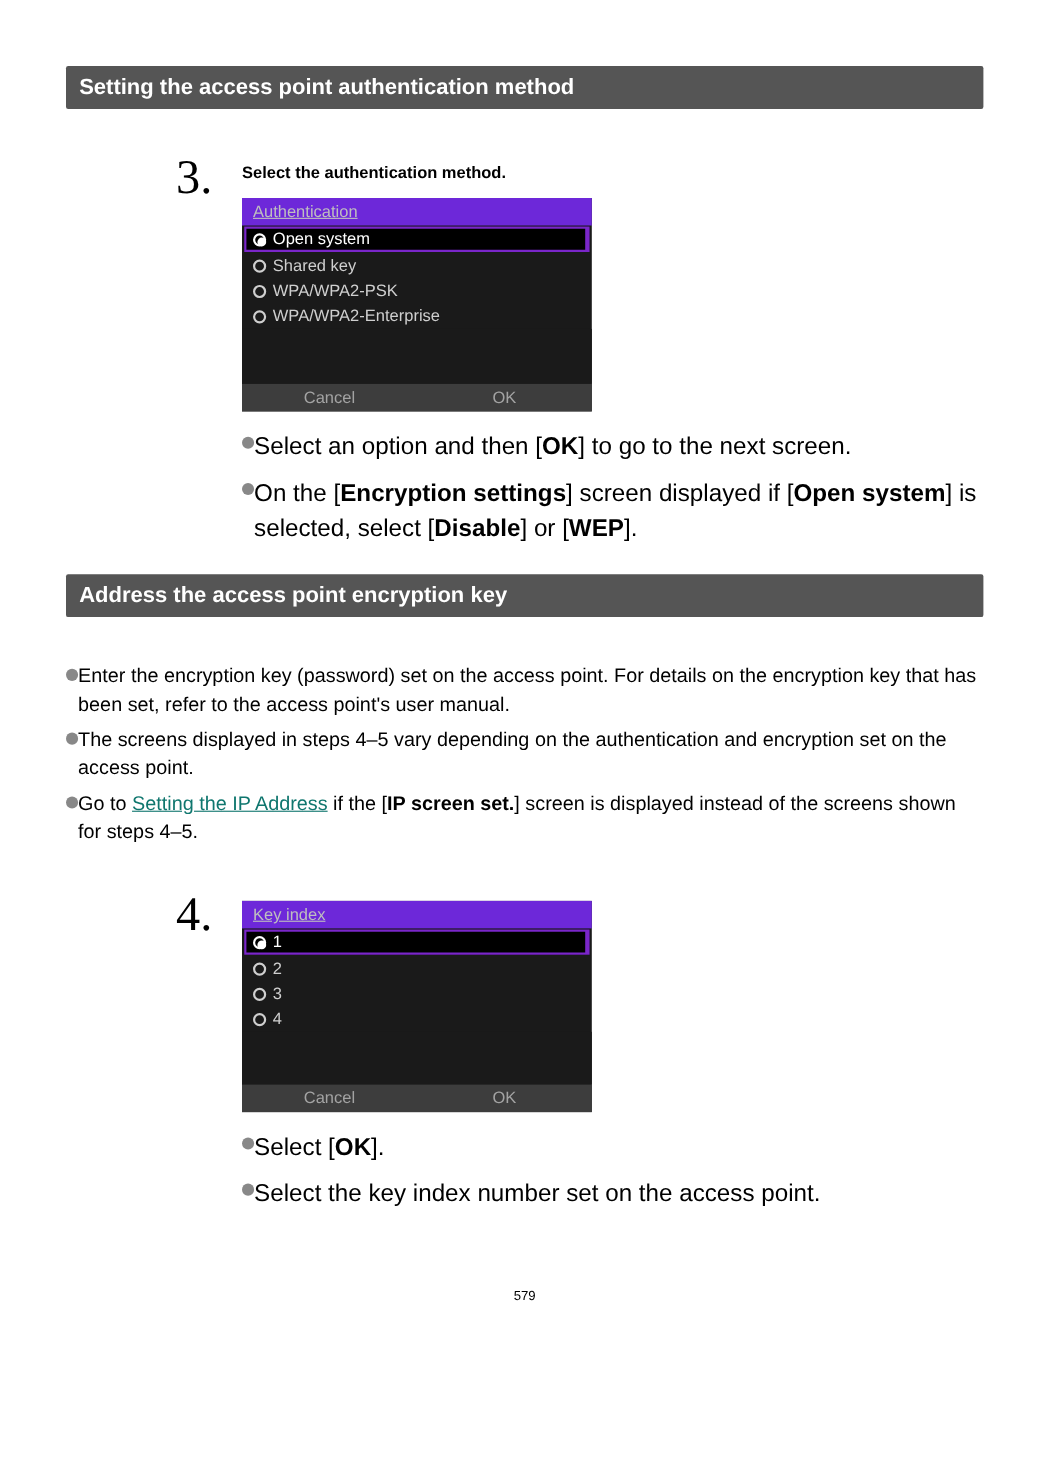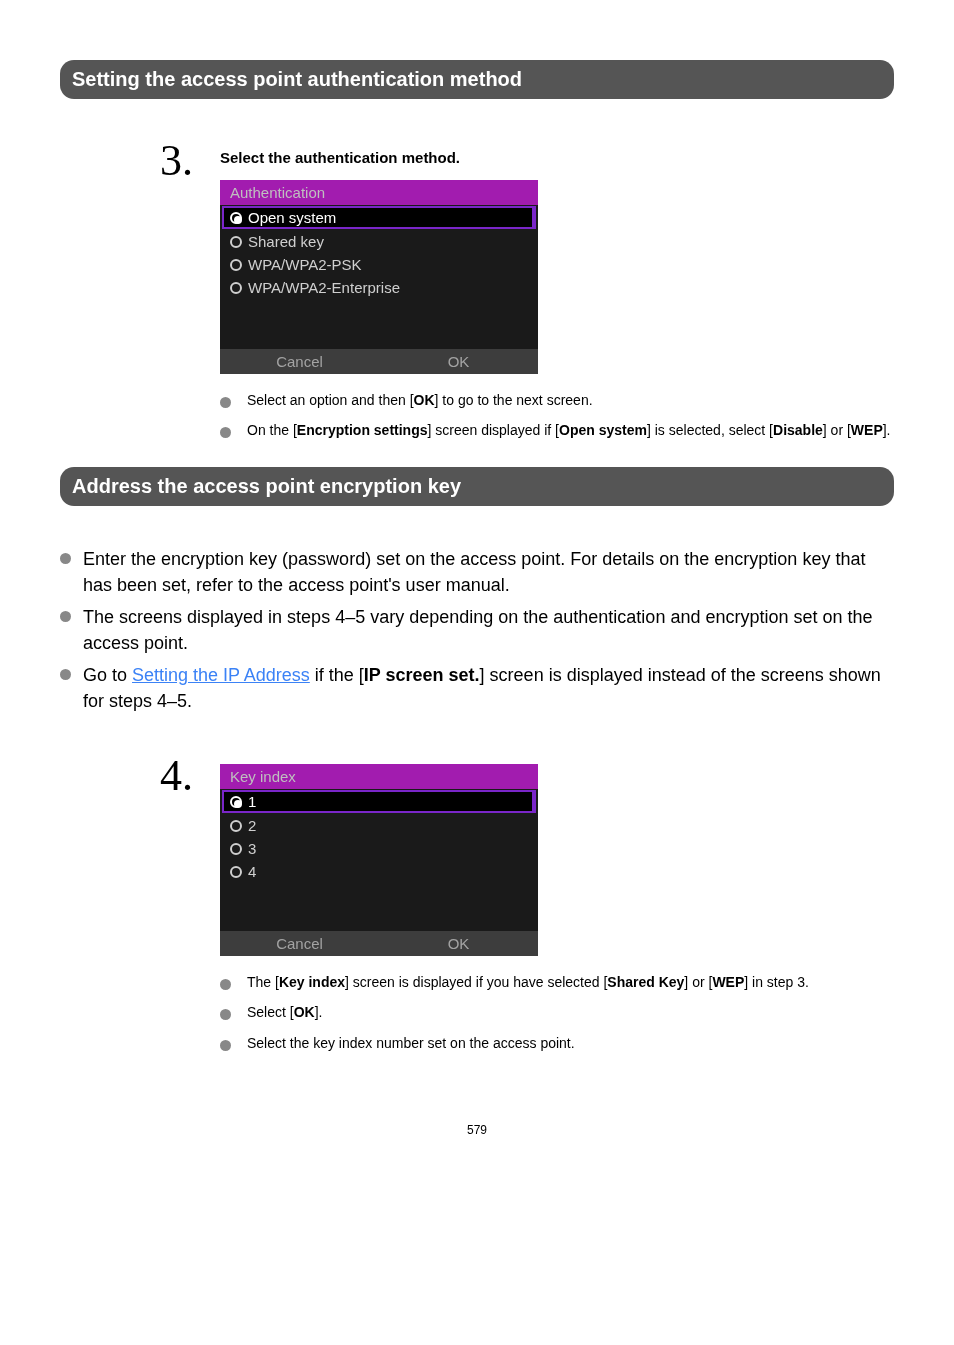--- a/index.html
+++ b/index.html
@@ -11,21 +11,21 @@
     color: #000;
     padding: 60px 60px 40px 60px;
   }
   .banner {
     background: #555;
     color: #fff;
     font-size: 20px;
     font-weight: bold;
     padding: 8px 12px;
     margin-bottom: 40px;
-    border-radius: 14px;
+    border-radius: 2px;
   }
   .step {
     display: flex;
     align-items: flex-start;
     margin-left: 100px;
     margin-bottom: 16px;
   }
   .step-num {
     font-size: 44px;
     font-family: Georgia, "Times New Roman", serif;
@@ -36,24 +36,25 @@
   .step-body { flex: 1; padding-top: 10px; }
   .step-title { font-weight: bold; font-size: 15px; margin-bottom: 14px; }
 
   .camera-screen {
     width: 318px;
     background: #1a1a1a;
     font-size: 15px;
     margin-bottom: 16px;
   }
   .cs-header {
-    background: #a21caf;
+    background: #6d28d9;
     color: #bfbfbf;
     padding: 4px 10px;
     font-size: 15px;
+    text-decoration: underline;
   }
   .cs-row {
     color: #cfcfcf;
     padding: 3px 10px;
     display: flex;
     align-items: center;
     gap: 6px;
   }
   .cs-row.selected {
     color: #fff;
@@ -92,43 +93,42 @@
     background: #cfcfcf;
     border-radius: 50%;
   }
   .cs-row.selected .radio-dot { border-color: #fff; }
   .cs-row.selected .radio-dot::after { background: #fff; }
 
   .sub-bullets { margin-top: 12px; }
   .sub-bullets .b {
     display: flex;
     align-items: flex-start;
-    gap: 16px;
+    gap: 0;
     margin-bottom: 10px;
-    font-size: 14px;
+    font-size: 22px;
     line-height: 1.45;
   }
   .dot {
     width: 11px; height: 11px;
     background: #888;
     border-radius: 50%;
     flex-shrink: 0;
     margin-top: 7px;
   }
   .top-bullets .b {
     display: flex;
     align-items: flex-start;
-    gap: 12px;
     margin-bottom: 6px;
     font-size: 18px;
     line-height: 1.45;
   }
   .top-bullets { margin-bottom: 40px; }
 
-  a.link { color: #3b82f6; text-decoration: underline; }
+  a.link { color: #0f766e; text-decoration: underline; }
 
   .page-num {
     text-align: center;
     font-size: 12px;
     margin-top: 60px;
     color: #000;
   }
 </style>
 </head>
 <body>
@@ -227,26 +227,20 @@
       <div class="cs-btnbar">
         <div>Cancel</div>
         <div>OK</div>
       </div>
     </div>
 
     <div class="sub-bullets">
       <div class="b">
         <span class="dot"></span>
         <span>
-          <span>The [</span><b>Key index</b><span>] screen is displayed if you have selected [</span><b>Shared Key</b><span>] or [</span><b>WEP</b><span>] in step 3.</span>
-        </span>
-      </div>
-      <div class="b">
-        <span class="dot"></span>
-        <span>
           <span>Select [</span><b>OK</b><span>].</span>
         </span>
       </div>
       <div class="b">
         <span class="dot"></span>
         <span>Select the key index number set on the access point.</span>
       </div>
     </div>
   </div>
 </div>

